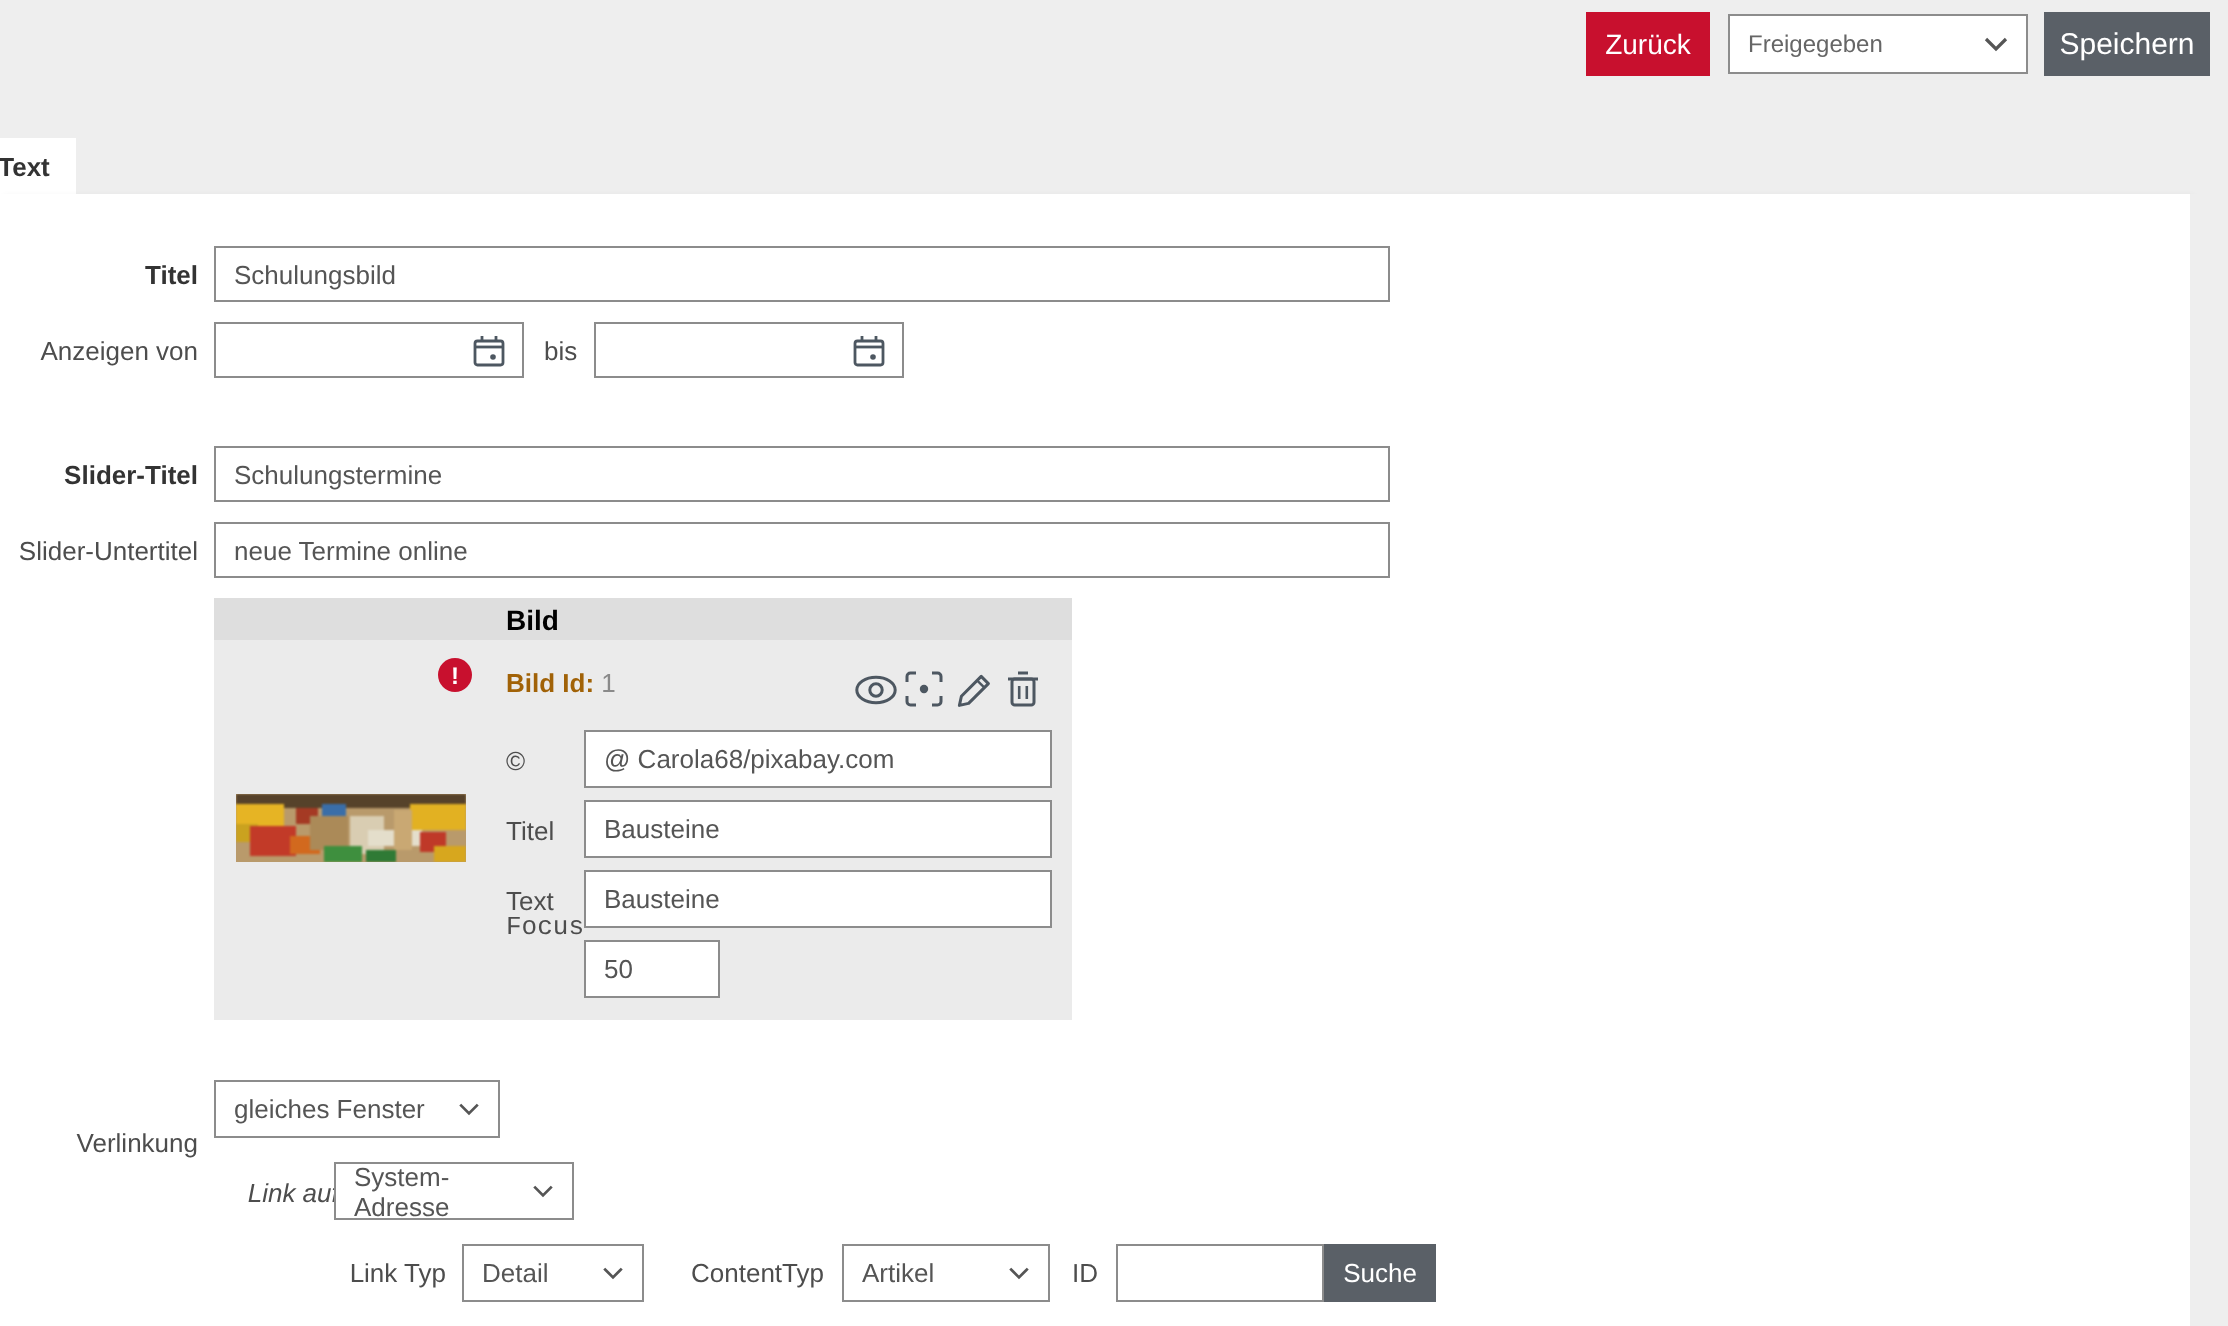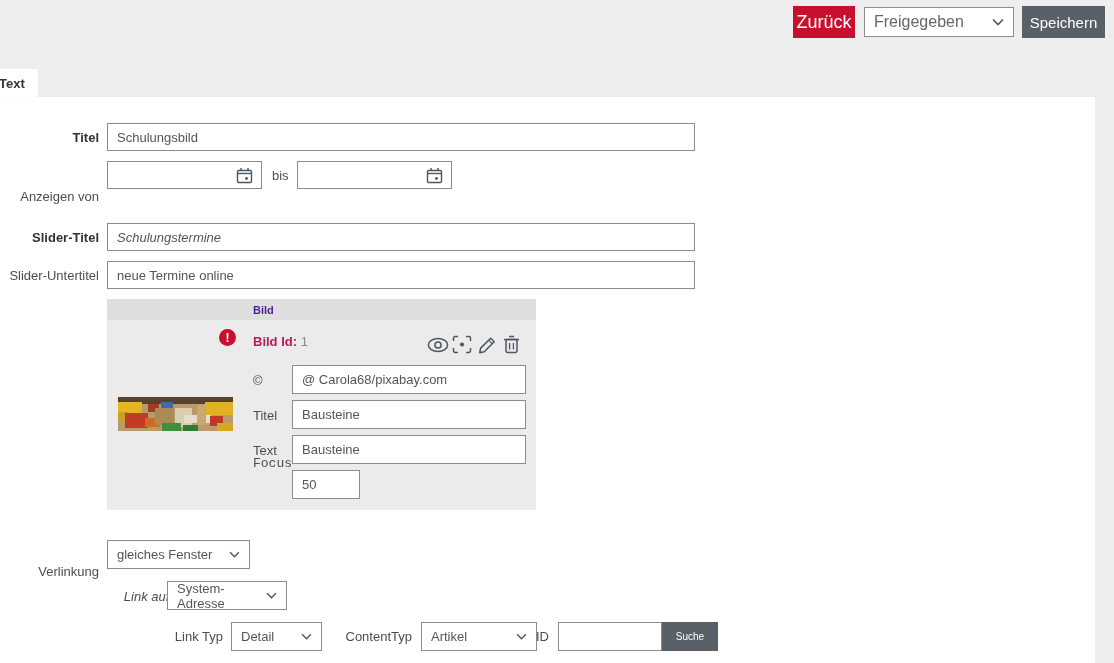--- a/index.html
+++ b/index.html
@@ -6,21 +6,21 @@
   .screen{
     position:relative;width:1114px;height:663px;overflow:hidden;
     font-family:"Liberation Sans",sans-serif;background:#fff;
     color:var(--label-color,#4d4d4d);
   }
   .abs{position:absolute;}
   
   .topbar{left:0;top:0;width:1114px;height:97px;background:var(--bar-gray,#eeeeee);}
   .btn{
     display:flex;align-items:center;justify-content:center;
-    font-size:18px;color:#fff;cursor:pointer;box-sizing:border-box;
+    font-size:14px;color:#fff;cursor:pointer;box-sizing:border-box;
   }
   .btn-red{background:var(--accent-red,#c8102e);}
   .btn-dark{background:var(--dark-btn,#5a6067);}
   
   .tab{
     left:-14px;top:69px;width:52px;height:28px;background:#fff;
     display:flex;align-items:center;justify-content:center;
     font-weight:bold;font-size:13px;color:#333;
   }
   
@@ -40,62 +40,62 @@
     box-sizing:border-box;border:1px solid var(--border-gray,#8c8c8c);
     background:#fff;display:flex;align-items:center;justify-content:space-between;
     font-size:13px;color:var(--value-color,#555);padding:0 9px;cursor:pointer;
   }
   .sel svg{flex:0 0 auto;margin-left:6px;}
   .icon{color:var(--icon-gray,#4d5761);display:flex;align-items:center;justify-content:center;cursor:pointer;}
   
   .bild-panel{left:107px;top:299px;width:429px;height:211px;background:var(--panel-gray,#ebebeb);}
   .bild-header{left:107px;top:299px;width:429px;height:21px;background:var(--panel-header-gray,#dedede);
     display:flex;align-items:center;padding-left:146px;box-sizing:border-box;
-    font-weight:bold;font-size:11px;color:#4c1d95;}
+    font-weight:bold;font-size:14px;color:#000000;}
   .err{
     left:219px;top:329px;width:17px;height:17px;border-radius:50%;
     background:var(--accent-red,#c8102e);color:#fff;font-weight:bold;font-size:12px;
     display:flex;align-items:center;justify-content:center;line-height:1;
   }
   .bild-id{left:253px;top:334px;font-size:13px;font-weight:bold;color:#333;white-space:nowrap;}
   .bild-id span{font-weight:normal;color:#8a8a8a;}
   .plabel{position:absolute;left:253px;font-size:13px;color:var(--label-color,#4d4d4d);}
   
   .thumb{left:118px;top:397px;width:115px;height:34px;overflow:hidden;background:#b99a6b;}
   .thumb .blur{position:absolute;left:0;top:0;width:115px;height:34px;filter:blur(.6px);}
   .thumb i{position:absolute;display:block;}
 </style>
 </head>
 <body>
 
 <div class="screen">
 
   <div class="abs topbar"></div>
   <div class="abs btn btn-red" style="left:793px;top:6px;width:62px;height:32px;">Zurück</div>
-  <div class="abs sel" style="left:864px;top:7px;width:150px;height:30px;font-size:16px;color:#666;">
+  <div class="abs sel" style="left:864px;top:7px;width:150px;height:30px;font-size:12px;color:#666;">
     <span>Freigegeben</span>
     <span class="icon">
       <svg width="12" height="8" viewBox="0 0 12 8">
           <polyline points="1,1.5 6,6.5 11,1.5" fill="none" stroke="#555" stroke-width="1.6"></polyline>
         </svg>
     </span>
   </div>
   <div class="abs btn btn-dark" style="left:1022px;top:6px;width:83px;height:32px;font-size:15px;">Speichern</div>
 
   <div class="abs tab">
     <span>Text</span>
   </div>
 
   <div class="abs main"></div>
   <div class="abs gutter"></div>
 
   <div class="abs lbl b" style="left:0;top:130px;width:99px;">Titel</div>
   <input class="abs inp" style="left: 107px; top: 123px; width: 588px; height: 28px;" value="Schulungsbild">
 
-  <div class="abs lbl" style="left:0;top:168px;width:99px;margin-top:21px;">Anzeigen von</div>
+  <div class="abs lbl" style="left:0;top:168px;width:99px;">Anzeigen von</div>
   <input class="abs inp" style="left: 107px; top: 161px; width: 155px; height: 28px;">
   <span class="abs icon" style="left:236px;top:167px;">
     <svg width="17" height="17" viewBox="0 0 17 17">
       <rect x="1.5" y="3.5" width="14" height="12" rx="1.2" fill="none" stroke="currentColor" stroke-width="1.4"></rect>
       <line x1="1.5" y1="6.5" x2="15.5" y2="6.5" stroke="currentColor" stroke-width="1.4"></line>
       <line x1="5" y1="1" x2="5" y2="4" stroke="currentColor" stroke-width="1.4"></line>
       <line x1="12" y1="1" x2="12" y2="4" stroke="currentColor" stroke-width="1.4"></line>
       <circle cx="10.5" cy="11.5" r="1.4" fill="currentColor"></circle>
     </svg>
   </span>
@@ -105,31 +105,31 @@
     <svg width="17" height="17" viewBox="0 0 17 17">
       <rect x="1.5" y="3.5" width="14" height="12" rx="1.2" fill="none" stroke="currentColor" stroke-width="1.4"></rect>
       <line x1="1.5" y1="6.5" x2="15.5" y2="6.5" stroke="currentColor" stroke-width="1.4"></line>
       <line x1="5" y1="1" x2="5" y2="4" stroke="currentColor" stroke-width="1.4"></line>
       <line x1="12" y1="1" x2="12" y2="4" stroke="currentColor" stroke-width="1.4"></line>
       <circle cx="10.5" cy="11.5" r="1.4" fill="currentColor"></circle>
     </svg>
   </span>
 
   <div class="abs lbl b" style="left:0;top:230px;width:99px;">Slider-Titel</div>
-  <input class="abs inp" style="left: 107px; top: 223px; width: 588px; height: 28px; font-style: italic;" value="Schulungstermine">
+  <input class="abs inp" style="left: 107px; top: 223px; width: 588px; height: 28px;" value="Schulungstermine">
 
   <div class="abs lbl" style="left:0;top:268px;width:99px;">Slider-Untertitel</div>
   <input class="abs inp" style="left: 107px; top: 261px; width: 588px; height: 28px;" value="neue Termine online">
 
   <div class="abs bild-panel"></div>
   <div class="abs bild-header">Bild</div>
 
   <div class="abs err">!</div>
   <div class="abs bild-id">
-    <span style="font-weight:bold;color:#be185d;">Bild Id:</span>
+    <span style="font-weight:bold;color:#a16207;">Bild Id:</span>
     <span>1</span>
   </div>
 
   <span class="abs icon" style="left:427px;top:337px;">
     <svg width="22" height="16" viewBox="0 0 22 16">
       <ellipse cx="11" cy="8" rx="9.6" ry="6.4" fill="none" stroke="currentColor" stroke-width="1.5"></ellipse>
       <circle cx="11" cy="8" r="3.1" fill="none" stroke="currentColor" stroke-width="1.5"></circle>
     </svg>
   </span>
   <span class="abs icon" style="left:452px;top:335px;">
@@ -214,26 +214,26 @@
   <div class="abs sel" style="left:231px;top:622px;width:91px;height:29px;">
     <span>Detail</span>
     <span class="icon">
       <svg width="11" height="7" viewBox="0 0 12 8">
           <polyline points="1,1.5 6,6.5 11,1.5" fill="none" stroke="#555" stroke-width="1.6"></polyline>
         </svg>
     </span>
   </div>
 
   <div class="abs lbl" style="left:300px;top:629px;width:112px;">ContentTyp</div>
-  <div class="abs sel" style="left:421px;top:622px;width:116px;height:29px;">
+  <div class="abs sel" style="left:421px;top:622px;width:104px;height:29px;">
     <span>Artikel</span>
     <span class="icon">
       <svg width="11" height="7" viewBox="0 0 12 8">
           <polyline points="1,1.5 6,6.5 11,1.5" fill="none" stroke="#555" stroke-width="1.6"></polyline>
         </svg>
     </span>
   </div>
 
   <div class="abs lbl" style="left:536px;top:629px;width:18px;text-align:left;">ID</div>
   <input class="abs inp" style="left: 558px; top: 622px; width: 104px; height: 29px;">
-  <div class="abs btn btn-dark" style="left:662px;top:622px;width:56px;height:29px;font-size:10px;">Suche</div>
+  <div class="abs btn btn-dark" style="left:662px;top:622px;width:56px;height:29px;font-size:13px;">Suche</div>
 
 </div>
 
 </body></html>

